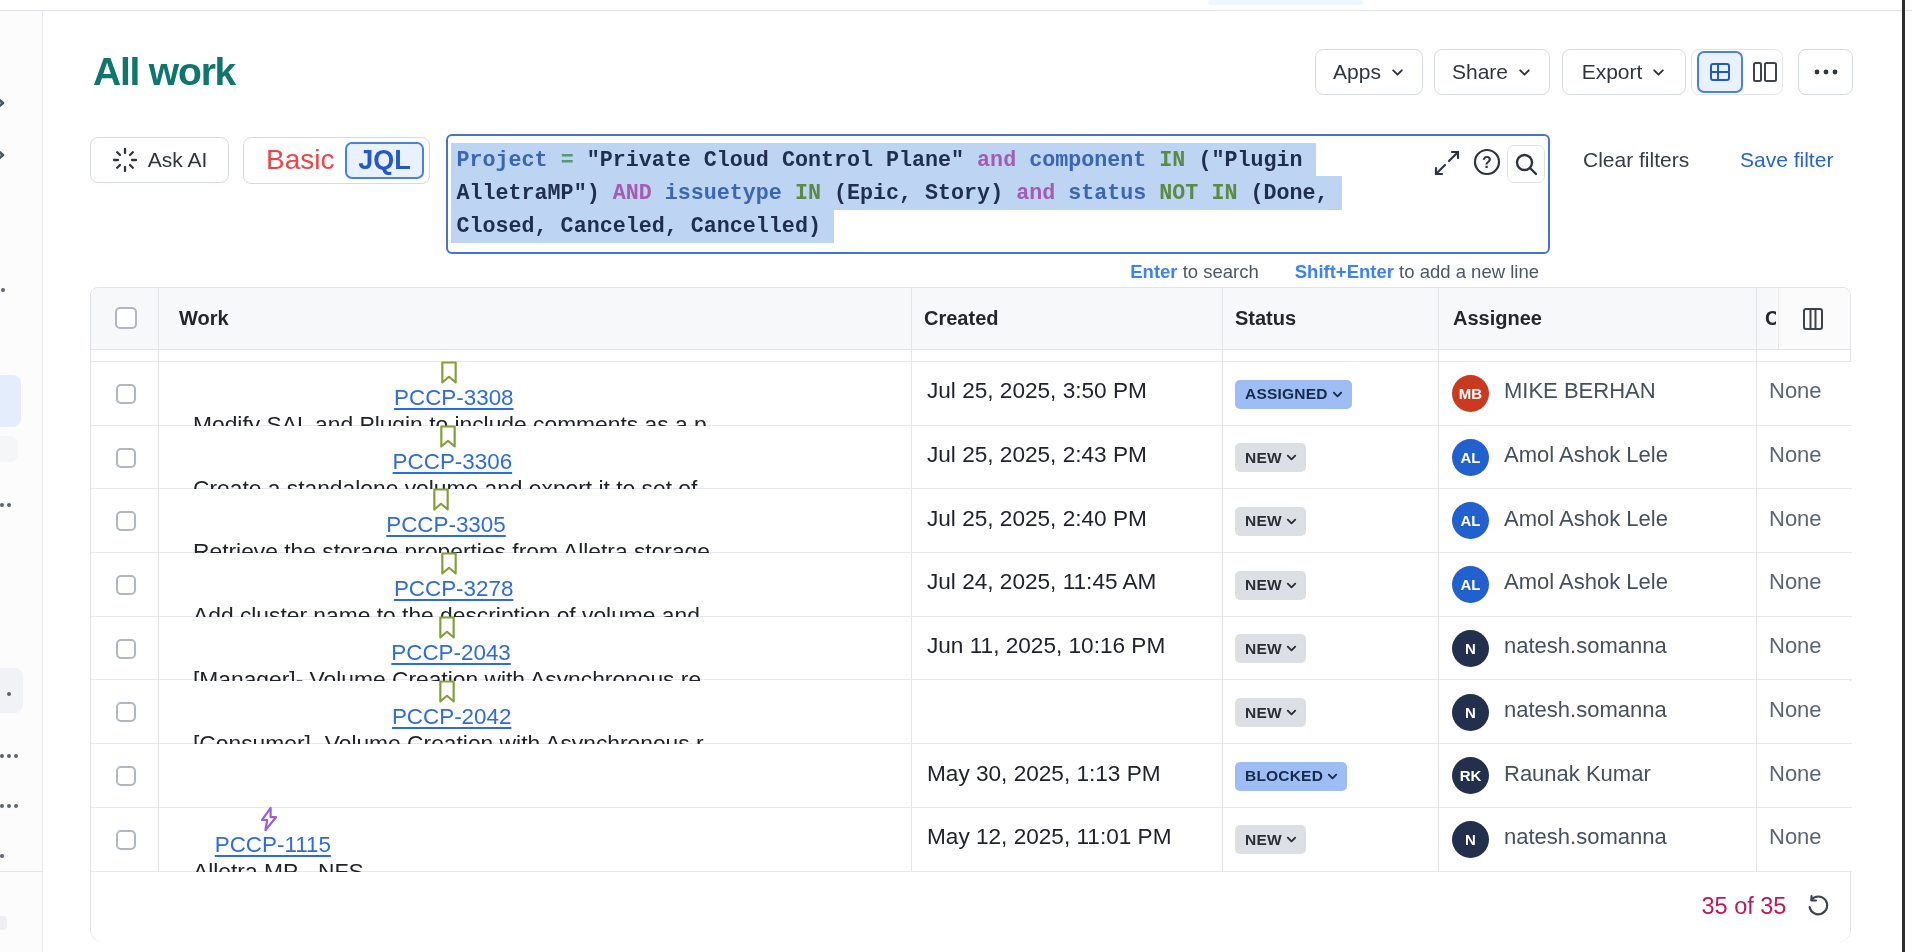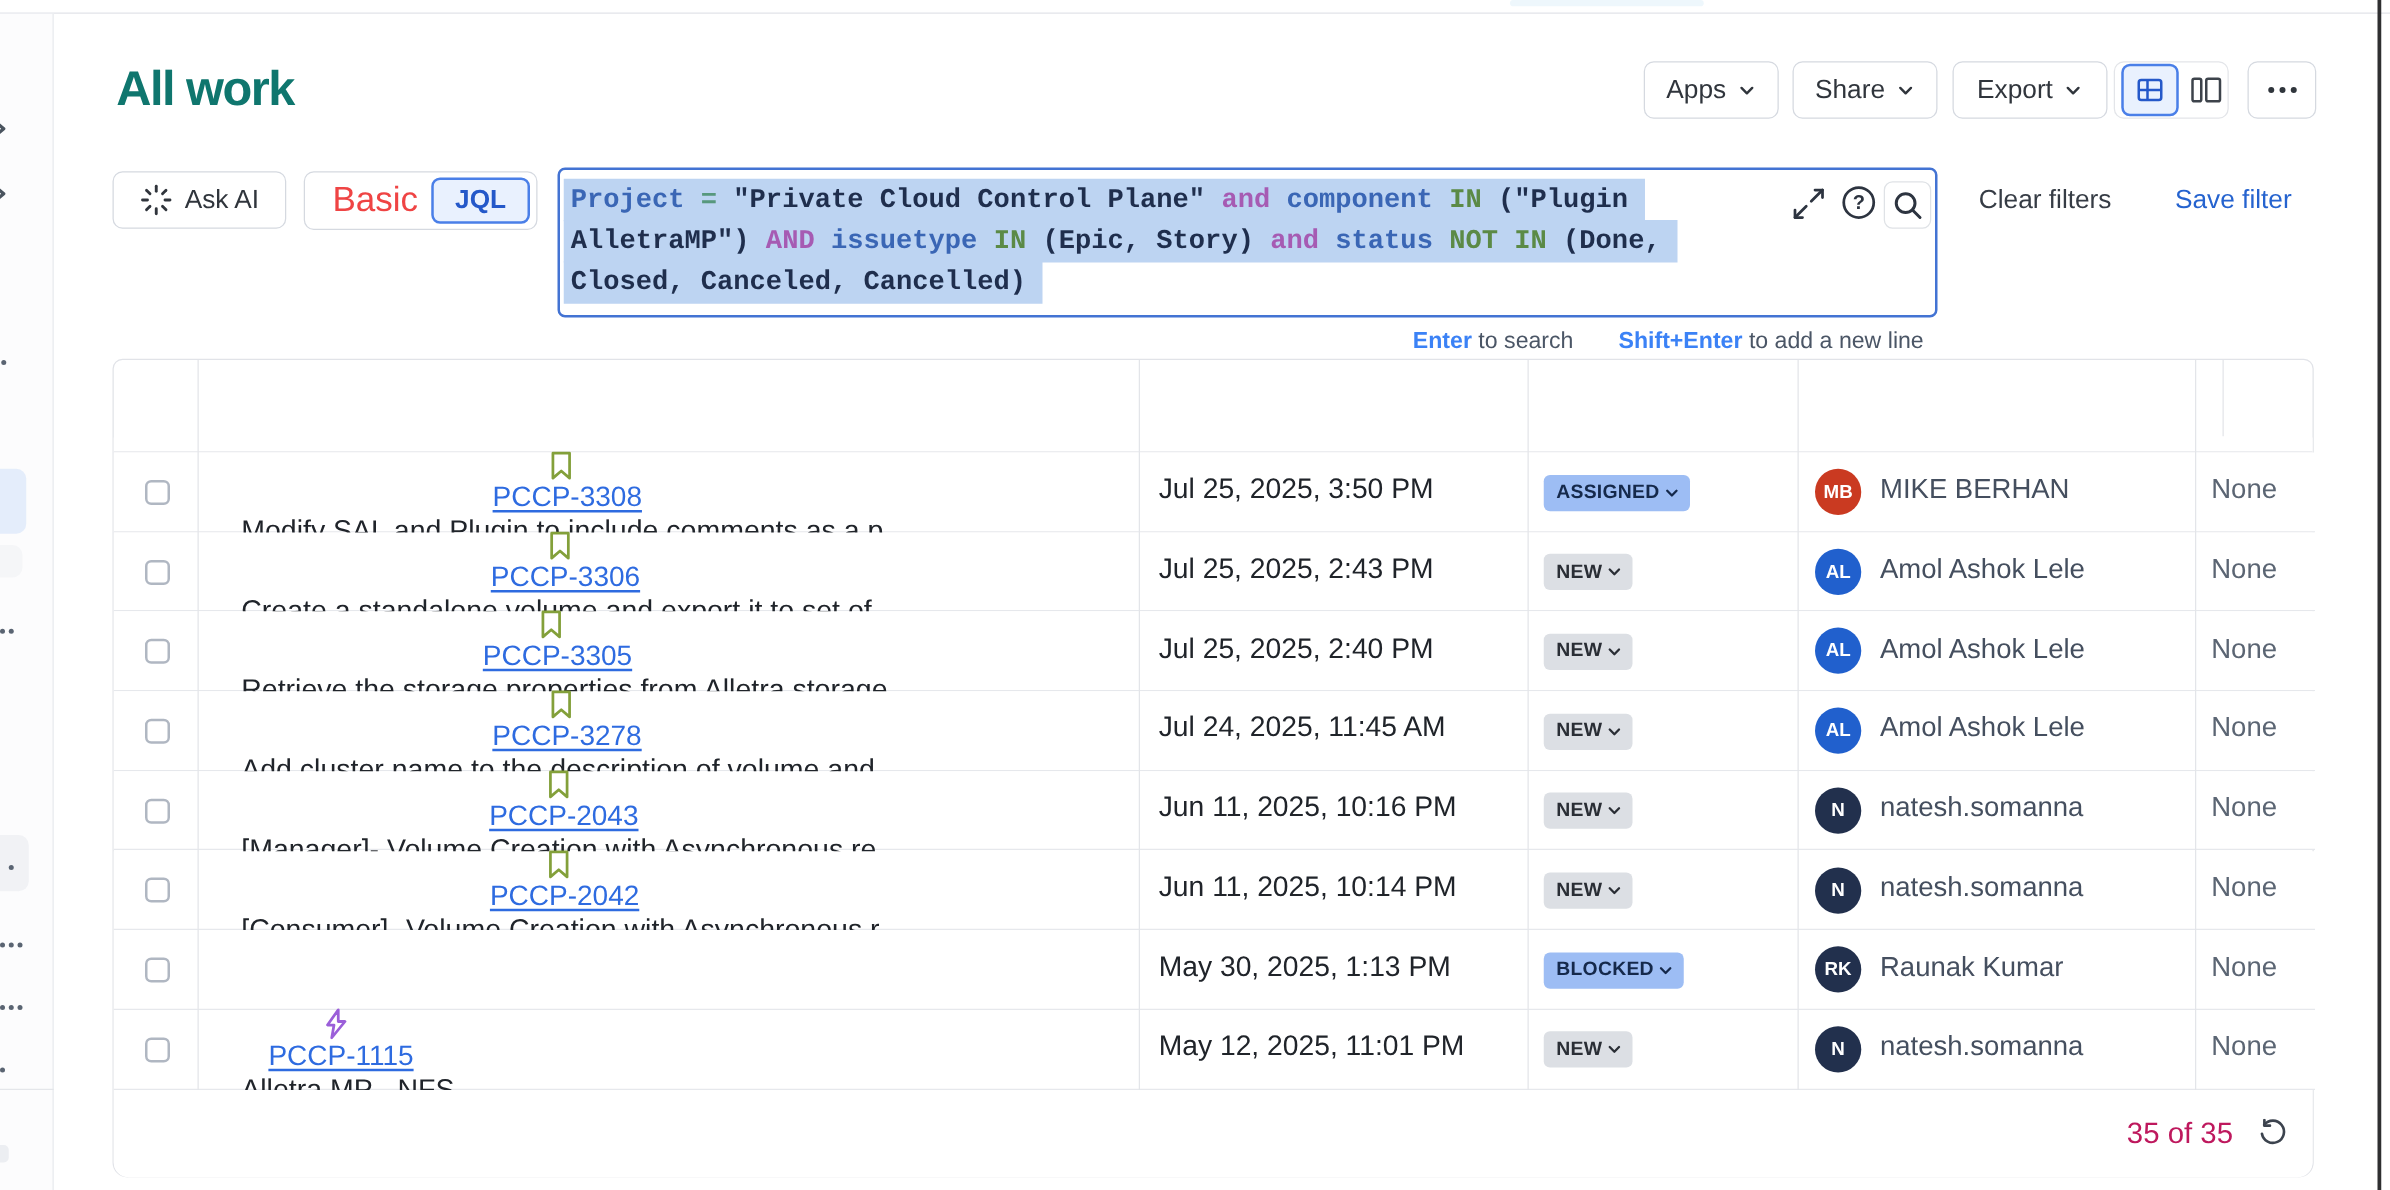--- a/index.html
+++ b/index.html
@@ -23,21 +23,21 @@
 h1 { position:absolute; left:93px; top:50px; font-size:39px; font-weight:700; letter-spacing:-1.2px; color:#0f766e; }
 .btn { position:absolute; height:46px; border:1.5px solid #d5d9e0; border-radius:8px; background:#fff;
   display:flex; align-items:center; justify-content:center; font-size:21px; font-weight:500; color:#30353c; }
 .chev { margin-left:9px; }
 
 
 #askai { left:90px; top:137px; width:139px; }
 #seg { position:absolute; left:243px; top:137px; width:187px; height:47px; border:1.5px solid #d5d9e0; border-radius:8px; background:#fff; }
 #seg .basic { position:absolute; left:22px; top:0; height:44px; display:flex; align-items:center; font-size:28px; font-weight:500; color:#ef4444; }
 #seg .jql { position:absolute; left:101px; top:3.5px; width:79px; height:37px; background:#e9f1fe; border:2px solid #4a7fe8; border-radius:7px;
-  display:flex; align-items:center; justify-content:center; font-size:21px; font-weight:700; color:#2458c9; }
+  display:flex; align-items:center; justify-content:center; font-size:27px; font-weight:700; color:#2458c9; }
 
 #jqlbox { position:absolute; left:446px; top:134px; width:1104px; height:120px; background:#fff; border:2.5px solid #4373d3; border-radius:6px; }
 .jline { position:absolute; left:8.5px; height:33px; line-height:33px; font-family:"Liberation Mono", monospace; font-size:21.7px; font-weight:700; white-space:pre; }
 .sel { background:#bdd4f2; padding:4.5px 0 4.5px 6px; margin:-4.5px 0 -4.5px -6px; }
 .kf { color:#3a66b5; } .kop { color:#57987d; } .kand { color:#a65bb3; } .kin { color:#5b8a46; } .kd { color:#1f2e4d; }
 .jicon { position:absolute; }
 
 #entersearch { position:absolute; left:600px; top:261px; width:939px; text-align:right; font-size:18.5px; color:#4b5666; }
 #entersearch b { font-weight:700; color:#3b82f6; }
 
@@ -185,20 +185,36 @@
           <path d="M16 16 L22 22" stroke="#2d3440" stroke-width="2.4" stroke-linecap="round"></path>
         </svg>
   </div>
 </div>
 
 <div id="entersearch"><b>Enter</b> to search&nbsp;&nbsp;&nbsp;&nbsp;&nbsp;&nbsp;&nbsp;<b>Shift+Enter</b> to add a new line</div>
 <div id="clearf">Clear filters</div>
 <div id="savef">Save filter</div>
 
 <div id="table">
+  <div id="thead">
+    <div class="hcb"></div>
+    <div class="hlabel" style="left:88px;">Work</div>
+    <div class="hlabel" style="left:833px;">Created</div>
+    <div class="hlabel" style="left:1144px;">Status</div>
+    <div class="hlabel" style="left:1362px;">Assignee</div>
+    <div class="hlabel" style="left:1674px;">C</div>
+    <div id="iconcell">
+          <svg width="22" height="24" viewBox="0 0 22 24">
+            <g fill="none" stroke="#3d434b" stroke-width="2">
+              <rect x="2" y="2" width="18" height="20" rx="2"></rect>
+              <path d="M8.5 2 v20 M13.5 2 v20"></path>
+            </g>
+          </svg>
+        </div>
+  </div>
   <div id="sliver"></div>
 
 <div class="row" style="top:74.0px;height:63.7px;">
   <div class="cb" style="left:25px;top:21.9px;"></div>
   <div class="workcell">
     <span class="wicon">
             <svg width="20" height="25" viewBox="0 0 21 26">
               <path d="M3.5 2.5 h14 v21 l-7-6 -7 6 z" fill="none" stroke="#83a03a" stroke-width="2.3" stroke-linejoin="round"></path>
             </svg>
           </span>
@@ -293,21 +309,20 @@
   <div class="cb" style="left:25px;top:21.9px;"></div>
   <div class="workcell">
     <span class="wicon">
             <svg width="20" height="25" viewBox="0 0 21 26">
               <path d="M3.5 2.5 h14 v21 l-7-6 -7 6 z" fill="none" stroke="#83a03a" stroke-width="2.3" stroke-linejoin="round"></path>
             </svg>
           </span>
     <a class="key">PCCP-2042</a>
     <span class="title">[Consumer]- Volume Creation with Asynchronous r...</span>
   </div>
-  <div class="date">Jun 11, 2025, 10:14 PM</div>
   <div class="chip" style="background:#dcdfe4;color:#2a2e35;">NEW<svg width="13" height="13" viewBox="0 0 14 14" style="margin-left:3px">
             <path d="M3 5 l4 4 4-4" fill="none" stroke="#2a2e35" stroke-width="2" stroke-linecap="round" stroke-linejoin="round"></path>
           </svg></div>
   <div class="av" style="background:#22304d;">N</div>
   <div class="aname">natesh.somanna</div>
   <div class="none">None</div>
 </div>
 <div class="row" style="top:456.2px;height:63.7px;">
   <div class="cb" style="left:25px;top:21.9px;"></div>
   <div class="date">May 30, 2025, 1:13 PM</div>

